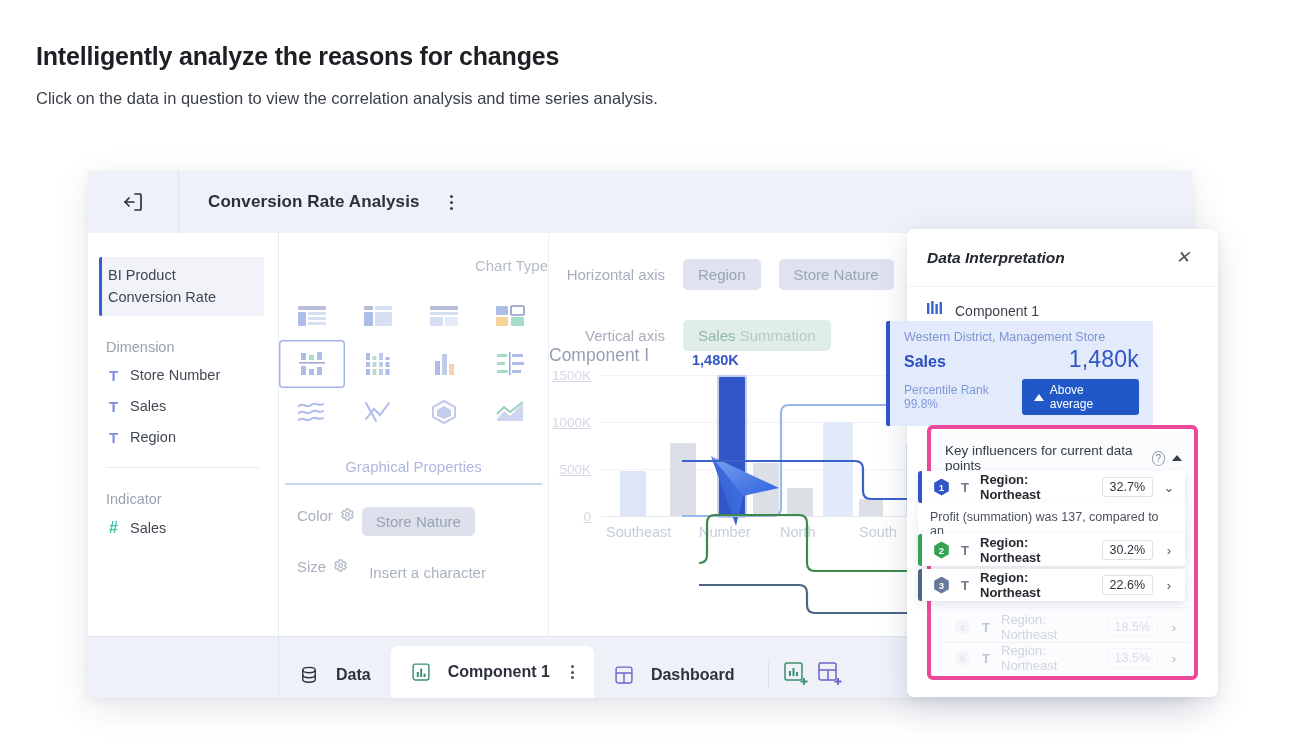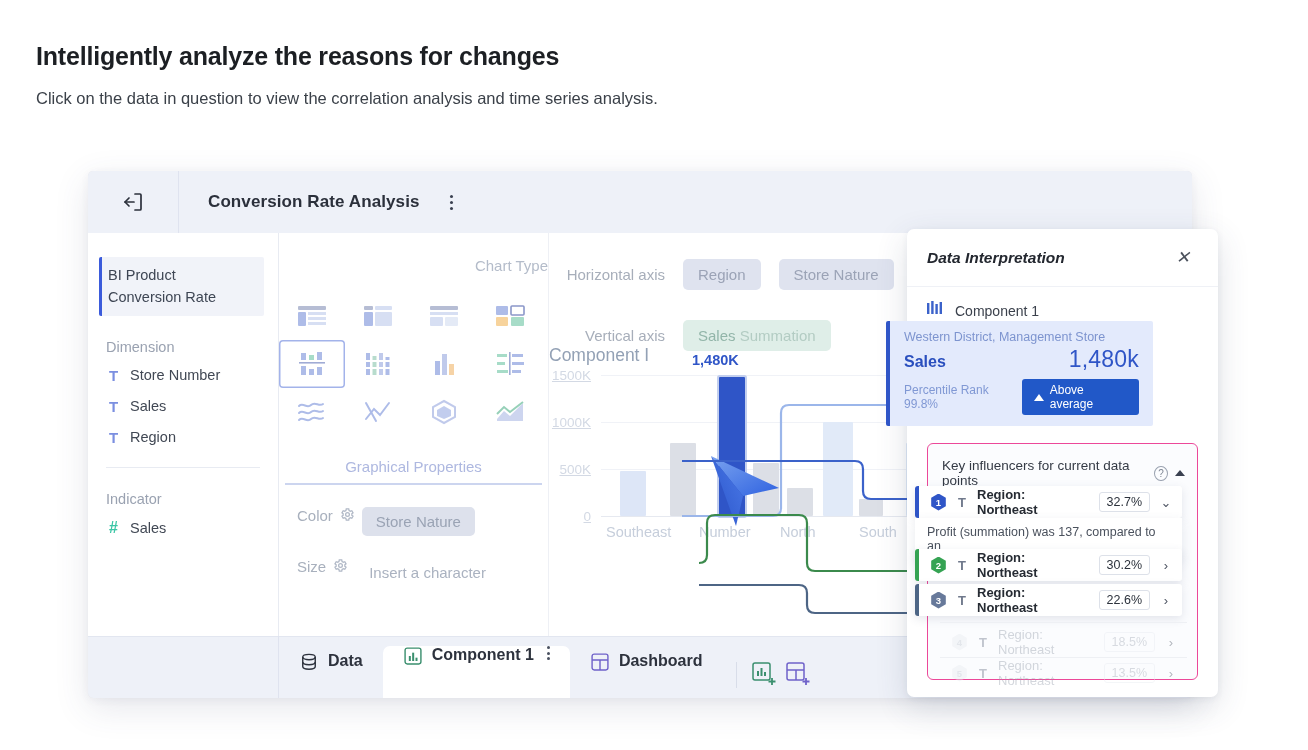--- a/index.html
+++ b/index.html
@@ -104,21 +104,21 @@
   .conn { position: absolute; }
 
   
   .tabbar {
     position: absolute; left: 0; bottom: 0; width: 1104px; height: 62px;
     background: #eef1f8; border-top: 1px solid #e2e6f0;
     display: flex; align-items: flex-end;
   }
   .tabbar-spacer { width: 191px; height: 62px; border-right: 1px solid #dfe3ef; }
   .tab {
-    display: flex; gap: 9px; height: 46px;
+    display: flex; align-items: center; gap: 17px; height: 46px;
     padding: 0 20px; margin-bottom: 0;
     font-size: 16px; color: #2d323d; font-weight: 700;
   }
   .tab.active { background: #fff; border-radius: 7px 7px 0 0; height: 52px; }
   .tab .t-ico { width: 20px; height: 20px; display:flex; align-items:center; }
   .tab .mini-kebab { display:flex; flex-direction:column; gap:2.5px; margin-left: 4px;}
   .tab .mini-kebab i { width:3px; height:3px; border-radius:50%; background:#4a5160; display:block;}
   .tab-sep { width:1px; height: 26px; background:#d8dde9; margin: 0 14px 10px 14px; }
   .add-btn { width: 28px; height:28px; margin-bottom: 9px; margin-right: 6px; }
 
@@ -149,22 +149,22 @@
   .co-value { font-size: 23px; font-weight: 400; color: #2f55c7; letter-spacing: 0.2px; }
   .co-foot { display: flex; align-items: center; justify-content: space-between; margin-top: 6px; }
   .co-rank { font-size: 12px; color: #8098d4; }
   .co-badge {
     background: #2158c8; color:#fff; font-size: 12px; border-radius: 3px;
     padding: 4px 12px; display:flex; align-items:center; gap: 6px;
   }
   .co-badge .tri { width:0;height:0;border-left:5px solid transparent;border-right:5px solid transparent;border-bottom:7px solid #fff; }
 
   .ki-box {
-    position: absolute; left: 20px; top: 214px; width: 271px; bottom: 17px;
-    background: #fbfcfe; border: 1px solid #ec4899; border-radius: 6px;
+    position: absolute; left: 20px; top: 196px; width: 271px; bottom: 17px;
+    background: #fbfcfe; border: 4px solid #ec4899; border-radius: 6px;
   }
   .ki-head { display:flex; align-items:center; gap: 7px; padding: 14px 12px 0 14px; }
   .ki-head-lbl { font-size: 13.5px; color: #343a45; }
   .q-ico { width:15px;height:15px;border-radius:50%;border:1.2px solid #9aa2b0;color:#7d8593;font-size:10px;display:flex;align-items:center;justify-content:center; }
   .caret-up { width:0;height:0;border-left:5px solid transparent;border-right:5px solid transparent;border-bottom:6px solid #3a4150; }
 
   .ki-row {
     position: absolute; display: flex; align-items: center; gap: 9px;
     height: 32px; padding: 0 9px 0 11px; background: #fff; border-radius: 3px;
   }

